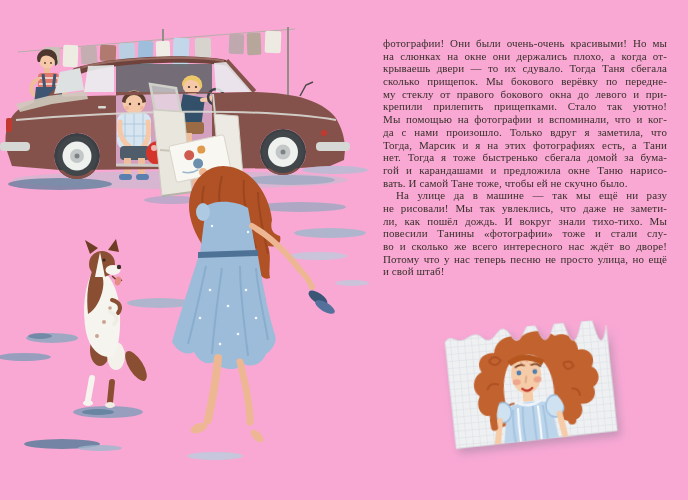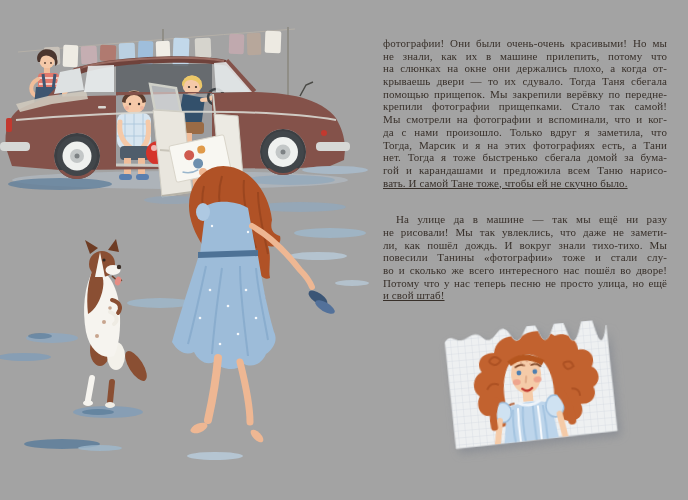--- a/index.html
+++ b/index.html
@@ -1,26 +1,26 @@
 <!DOCTYPE html>
 <html><head>
 <meta charset="utf-8">
 <style>
   html,body{margin:0;padding:0;background:#ffffff;}
-  .spread{position:relative;width:688px;height:500px;background:#a3a3a3;overflow:hidden;
+  .spread{position:relative;width:688px;height:500px;background:#f9a8d4;overflow:hidden;
           font-family:"Liberation Serif",serif;}
   .page{position:absolute;top:0;height:500px;}
   .page.left{left:0;width:375px;}
   .page.right{left:375px;width:313px;}
   .illus{position:absolute;left:0;top:0;}
   .text-block{position:absolute;left:8px;top:37px;width:284px;
               font-size:11px;line-height:12.7px;color:#38302a;letter-spacing:.1px;}
   .tline{text-align:justify;text-align-last:justify;height:12.7px;overflow:hidden;}
-  .tline.left{text-align:left;text-align-last:auto;text-decoration:underline;}
-  .tline.indent{text-indent:13px;margin-top:24px;}
+  .tline.left{text-align:left;text-align-last:auto;}
+  .tline.indent{text-indent:13px;}
   .sketch{position:absolute;left:72px;top:326px;width:168px;height:118px;
           transform:rotate(-5deg);filter:drop-shadow(3px 5px 4px rgba(100,110,125,.35));}
 </style>
 </head>
 <body>
 
 <div class="spread">
 
   <div class="page left">
     <svg class="illus" width="375" height="500" viewBox="0 0 375 500" role="img" aria-label="Дети в старой бордовой машине во дворе: мальчики на сиденьях, девочка с рыжими волосами бежит к машине с рисунком и туфлями в руках, рядом прыгает собака, над машиной сушится бельё, на земле лужи">
@@ -245,36 +245,36 @@
         <path d="M240,362 C246,386 250,406 250,422" stroke="#eeb793" stroke-width="7" fill="none" stroke-linecap="round"></path>
         <ellipse cx="199" cy="428" rx="9" ry="4.5" transform="rotate(-22 199 428)" fill="#eeb793"></ellipse>
         <ellipse cx="257" cy="436" rx="8" ry="4" transform="rotate(45 257 436)" fill="#eeb793"></ellipse>
       </g>
     </svg>
   </div>
 
   <div class="page right">
     <div class="text-block">
       <div class="tline">фотографии! Они были очень-очень красивыми! Но мы</div>
-      <div class="tline">не знали, как их в машине прилепить, потому что</div>
       <div class="tline">на слюнках на окне они держались плохо, а когда от-</div>
       <div class="tline">крываешь двери — то их сдувало. Тогда Таня сбегала</div>
-      <div class="tline">помощью прищепок. Мы закрепили верёвку по передне-</div>
-      <div class="tline">крепили фотографии прищепками. Стало так самой!</div>
-      <div class="tline">Мы смотрели на фотографии и вспоминали, что и ког-</div>
+      <div class="tline">сколько прищепок. Мы бокового верёвку по передне-</div>
+      <div class="tline">му стеклу от правого бокового окна до левого и при-</div>
+      <div class="tline">крепили прилепить прищепками. Стало так уютно!</div>
+      <div class="tline">Мы помощью на фотографии и вспоминали, что и ког-</div>
       <div class="tline">да с нами произошло. Только вдруг я заметила, что</div>
       <div class="tline">Тогда, Марсик и я на этих фотографиях есть, а Тани</div>
       <div class="tline">нет. Тогда я тоже быстренько сбегала домой за бума-</div>
-      <div class="tline">гой и карандашами и предложила всем Таню нарисо-</div>
+      <div class="tline">гой и карандашами и предложила окне Таню нарисо-</div>
       <div class="tline left">вать. И самой Тане тоже, чтобы ей не скучно было.</div>
       <div class="tline indent">На улице да в машине — так мы ещё ни разу</div>
       <div class="tline">не рисовали! Мы так увлеклись, что даже не замети-</div>
       <div class="tline">ли, как пошёл дождь. И вокруг знали тихо-тихо. Мы</div>
       <div class="tline">повесили Танины «фотографии» тоже и стали слу-</div>
-      <div class="tline">во и сколько же всего интересного нас пошёл во дворе!</div>
+      <div class="tline">во и сколько же всего интересного нас ждёт во дворе!</div>
       <div class="tline">Потому что у нас теперь песню не просто улица, но ещё</div>
       <div class="tline left">и свой штаб!</div>
     </div>
 
     <div class="sketch">
       <svg width="168" height="118" viewBox="0 0 168 118" role="img" aria-label="Детский рисунок карандашами на клетчатом листке: рыжая девочка Таня в голубом платье">
         <defs>
           <pattern id="grid" width="7" height="7" patternUnits="userSpaceOnUse">
             <path d="M7 0 H0 V7" fill="none" stroke="#c7d0d8" stroke-width="0.7"></path>
           </pattern>

